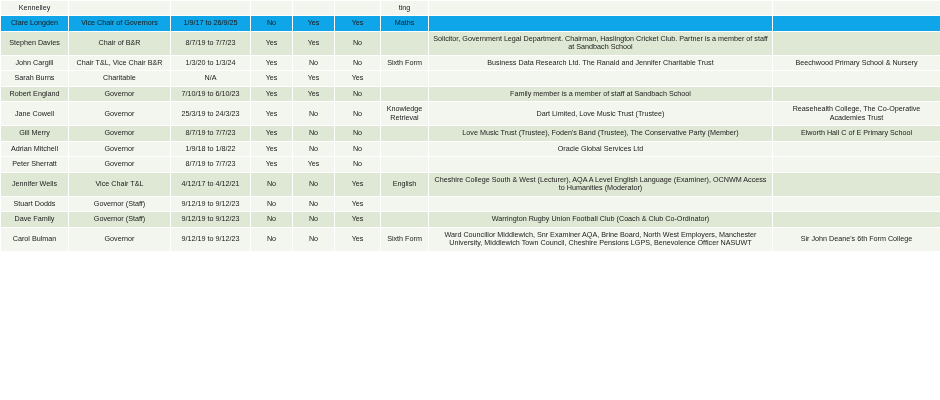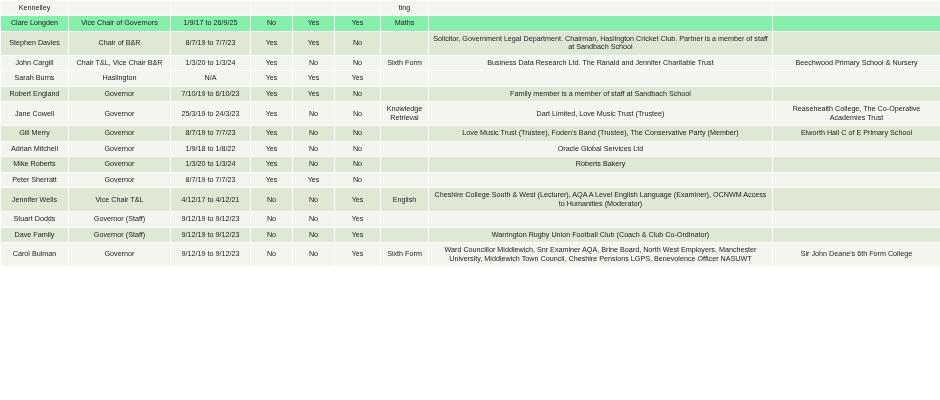--- a/index.html
+++ b/index.html
@@ -26,21 +26,21 @@
   }
   table.governors td {
     border: 1px solid #ffffff;
     padding: 3px 2px;
     vertical-align: middle;
     text-align: center;
     line-height: 1.18;
     word-wrap: break-word;
     overflow: hidden;
   }
-  tr.band-a td { background: #86efac; margin-top: 28px; }
+  tr.band-a td { background: #0ea5e9; margin-top: 28px; }
   tr.band-b td { background: #f2f6ee; }
   tr.band-c td { background: #dfe8d4; }
   
   col.c0 { width: 68px; }
   col.c1 { width: 102px; }
   col.c2 { width: 80px; }
   col.c3 { width: 42px; }
   col.c4 { width: 42px; }
   col.c5 { width: 46px; }
   col.c6 { width: 48px; }
@@ -115,21 +115,21 @@
         <td>No</td>
         <td>No</td>
         <td>Sixth Form</td>
         <td class="cell-interest">Business Data Research Ltd.  The Ranald and Jennifer Charitable Trust</td>
         <td class="cell-other">Beechwood Primary School &amp; Nursery</td>
       </tr>
 
 
       <tr class="band-b">
         <td class="cell-name">Sarah Burns</td>
-        <td class="cell-role">Haslington</td>
+        <td class="cell-role">Charitable</td>
         <td class="cell-term">N/A</td>
         <td>Yes</td>
         <td>Yes</td>
         <td>Yes</td>
         <td></td>
         <td class="cell-interest"></td>
         <td class="cell-other"></td>
       </tr>
 
       <tr class="band-c">
@@ -173,31 +173,20 @@
         <td class="cell-role">Governor</td>
         <td class="cell-term">1/9/18 to 1/8/22</td>
         <td>Yes</td>
         <td>No</td>
         <td>No</td>
         <td></td>
         <td class="cell-interest">Oracle Global Services Ltd</td>
         <td class="cell-other"></td>
       </tr>
 
-      <tr class="band-c">
-        <td class="cell-name">Mike Roberts</td>
-        <td class="cell-role">Governor</td>
-        <td class="cell-term">1/3/20 to 1/3/24</td>
-        <td>Yes</td>
-        <td>No</td>
-        <td>No</td>
-        <td></td>
-        <td class="cell-interest">Roberts Bakery</td>
-        <td class="cell-other"></td>
-      </tr>
 
       <tr class="band-b">
         <td class="cell-name">Peter Sherratt</td>
         <td class="cell-role">Governor</td>
         <td class="cell-term">8/7/19 to 7/7/23</td>
         <td>Yes</td>
         <td>Yes</td>
         <td>No</td>
         <td></td>
         <td class="cell-interest"></td>

